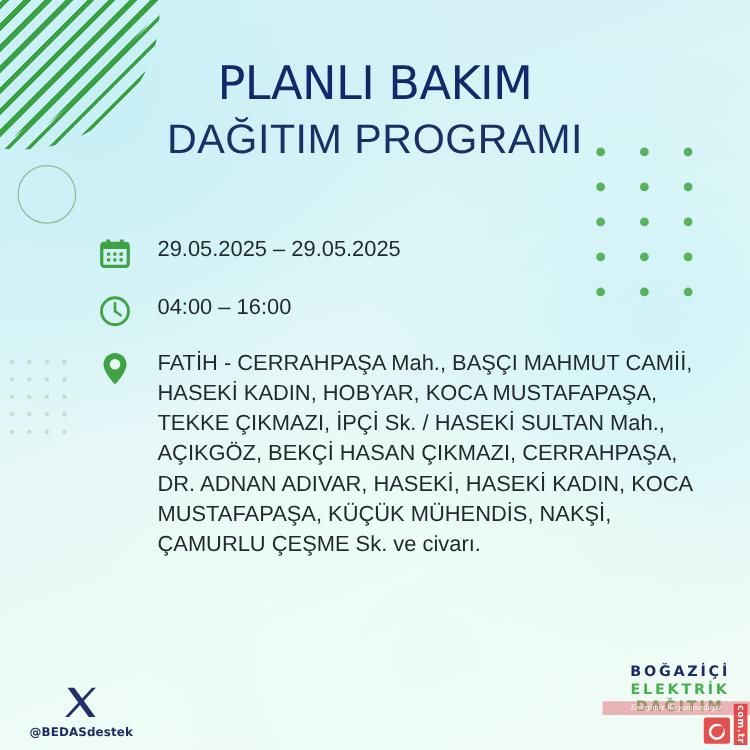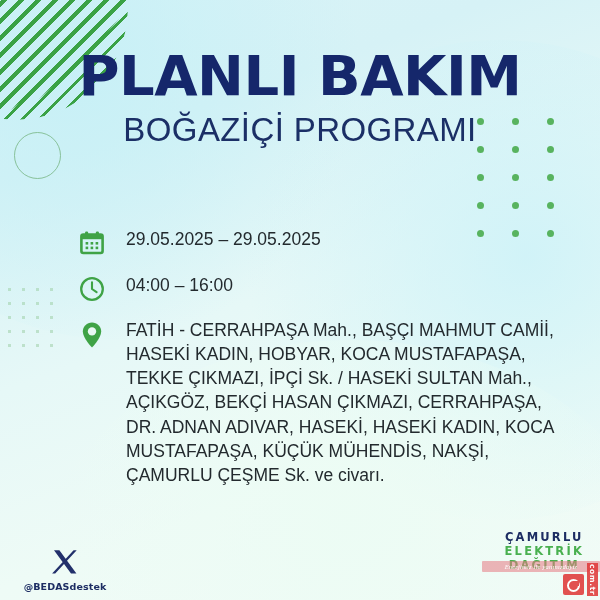--- a/index.html
+++ b/index.html
@@ -116,22 +116,22 @@
   
   .titles {
     position: absolute;
     left: 0;
     right: 0;
     top: 48px;
     text-align: center;
   }
   .title-main {
     font-family: "DejaVu Sans", sans-serif;
-    font-weight: 700;
-    font-size: 56px;
+    font-weight: 400;
+    font-size: 37px;
     letter-spacing: -0.5px;
     color: #15276b;
     line-height: 1;
     margin: 0;
     white-space: nowrap;
   }
   .title-sub {
     font-family: "Liberation Sans", sans-serif;
     font-weight: 400;
     font-size: 33px;
@@ -141,21 +141,20 @@
     margin: 9px 0 0 0;
     white-space: nowrap;
   }
 
   
   .info {
     position: absolute;
     left: 78px;
     top: 188px;
     right: 26px;
-    margin-top: 40px;
   }
   .info-row {
     display: flex;
     align-items: flex-start;
     margin-bottom: 17px;
   }
   .info-row .ico {
     flex: 0 0 28px;
     width: 28px;
     height: 28px;
@@ -376,21 +375,21 @@
       </div>
       <div class="row">
         <div class="dot"></div>
         <div class="dot"></div>
         <div class="dot"></div>
       </div>
     </div>
 
   <div class="titles">
     <div class="title-main">PLANLI BAKIM</div>
-    <div class="title-sub">BOĞAZİÇİ PROGRAMI</div>
+    <div class="title-sub">DAĞITIM PROGRAMI</div>
   </div>
 
   <div class="info">
 
     <div class="info-row">
       <div class="ico">
         <svg width="26" height="26" viewBox="0 0 26 26" aria-hidden="true">
           <rect x="2.4" y="4.6" width="21.2" height="18.4" rx="2" fill="none" stroke="#3fa346" stroke-width="2.6"></rect>
           <rect x="2.4" y="4.6" width="21.2" height="4.6" fill="#3fa346"></rect>
           <rect x="6" y="1.4" width="3.2" height="5.2" rx="1.4" fill="#3fa346"></rect>
@@ -440,21 +439,21 @@
           <svg width="28" height="28" viewBox="0 0 28 28" aria-hidden="true">
             <path d="M3.0 2.2 h5.4 l17.0 23.4 h-5.4 z M22.6 2.2 h3.1 L4.2 25.6 h-3.1 z" fill="#22306b"></path>
           </svg>
         </div>
         <div class="c-label">@BEDASdestek</div>
       </div>
 
     </div>
 
     <div class="brand">
-      <div class="brand-line" id="brand-l1">ÇAMURLU</div>
+      <div class="brand-line" id="brand-l1">BOĞAZİÇİ</div>
       <div class="brand-line" id="brand-l2">ELEKTRİK</div>
       <div class="brand-line" id="brand-l3">DAĞITIM</div>
     </div>
 
     <div class="wm-strip">
       <span>Enerjimiz ile yanınızdayız</span>
     </div>
 
     <div class="watermark">
       <div class="wm-flag"></div>

